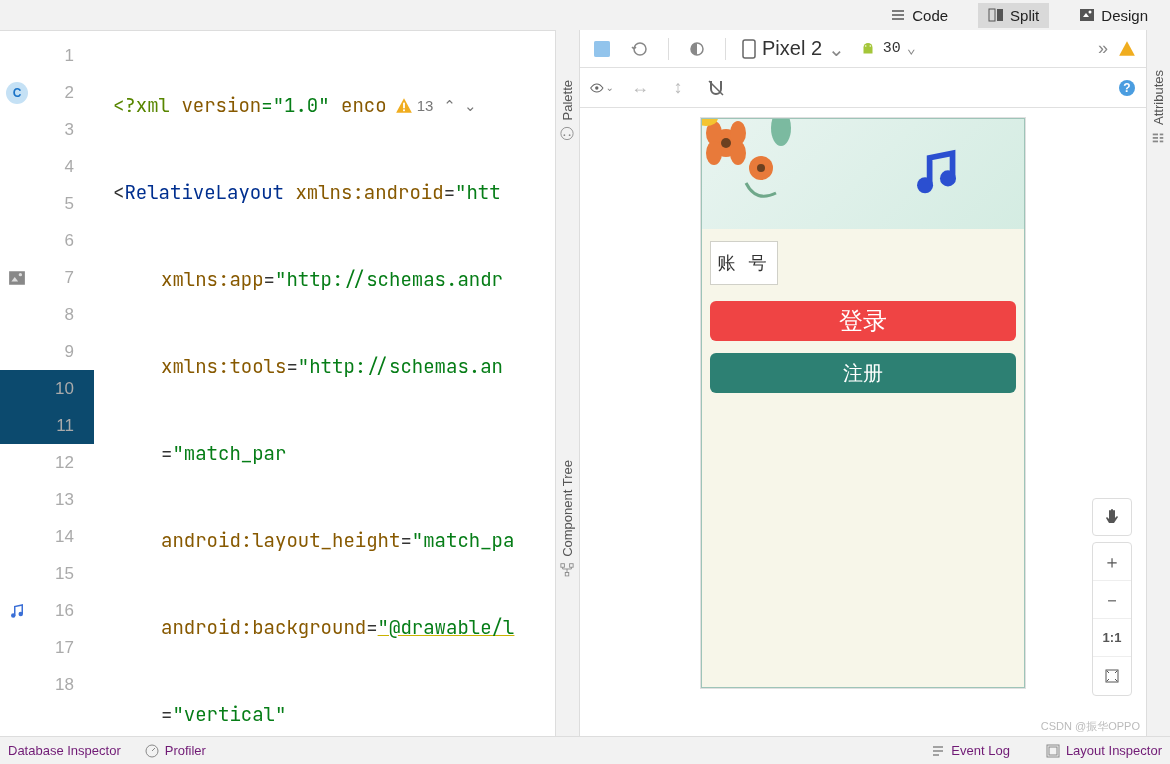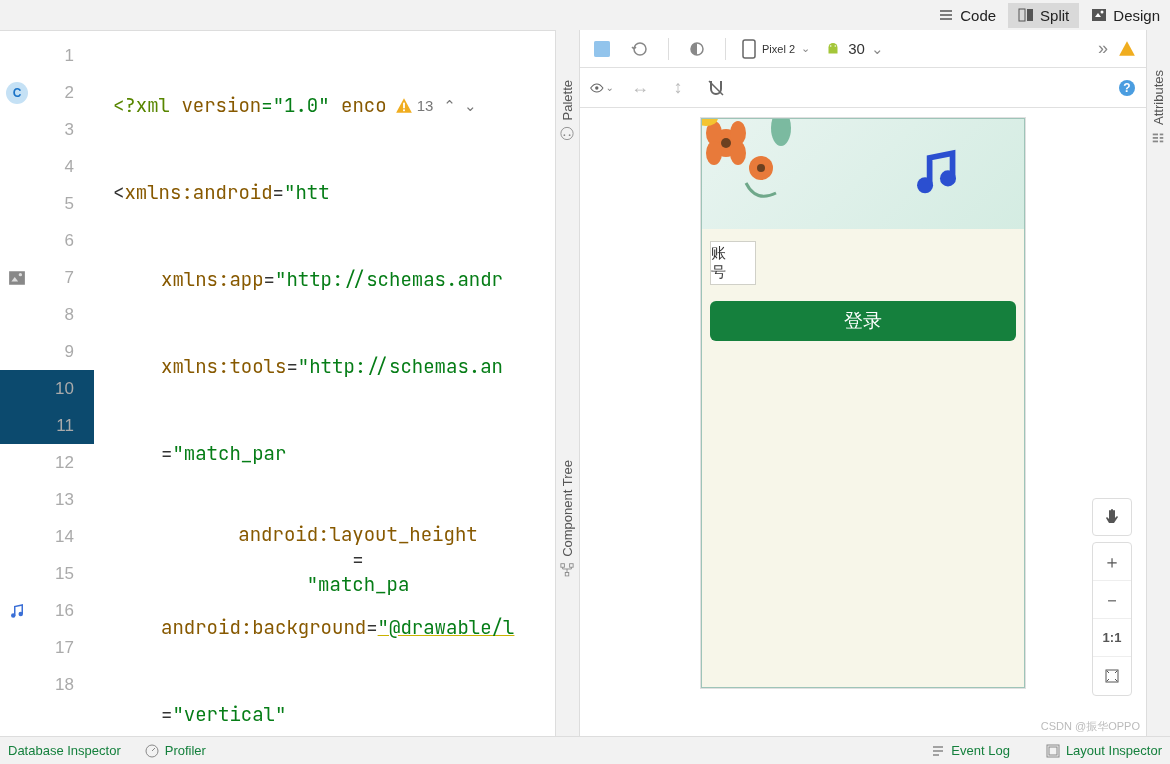--- a/index.html
+++ b/index.html
@@ -1,19 +1,19 @@
 <!DOCTYPE html>
 <html><head>
 <meta charset="utf-8">
 <style>
 * { margin: 0; padding: 0; box-sizing: border-box; }
 body { width: 1170px; height: 764px; font-family: -apple-system, "Segoe UI", sans-serif; background: #f2f2f2; overflow: hidden; position: relative; font-size: 13px; color: #333; }
 
 
-.top-tabs { position: absolute; top: 0; right: 0; height: 30px; display: flex; align-items: center; gap: 2px; padding-right: 0; }
+.top-tabs { position: absolute; top: 0; right: 0; height: 30px; display: flex; align-items: center; gap: 20px; padding-right: 12px; }
 .top-tab { display: flex; align-items: center; gap: 6px; padding: 4px 10px; cursor: pointer; font-size: 15px; color: #222; }
 .top-tab.active { background: #d9d9d9; }
 .tab-icon { width: 16px; height: 16px; display: flex; align-items: center; justify-content: center; }
 
 
 .main { position: absolute; top: 30px; left: 0; right: 0; bottom: 28px; display: flex; background: #fff; }
 
 
 .code-pane { width: 555px; display: flex; background: #fff; border-top: 1px solid #ddd; }
 .gutter { width: 95px; background: #fff; border-right: 1px solid transparent; padding-top: 6px; }
@@ -34,50 +34,50 @@
 
 
 .side-tab { width: 24px; background: #f2f2f2; border-left: 1px solid #ddd; display: flex; flex-direction: column; align-items: center; justify-content: flex-start; padding-top: 50px; gap: 40px; }
 .side-label { writing-mode: vertical-rl; transform: rotate(180deg); font-size: 13px; color: #555; display: flex; align-items: center; gap: 6px; }
 
 
 .preview-pane { flex: 1; display: flex; flex-direction: column; border-left: 1px solid #ddd; background: #fff; }
 .preview-toolbar { height: 38px; border-bottom: 1px solid #e0e0e0; display: flex; align-items: center; padding: 0 10px; gap: 14px; }
 .preview-toolbar .sep { width: 1px; height: 22px; background: #ddd; margin: 0 2px; }
 .tb-btn { width: 24px; height: 24px; display: flex; align-items: center; justify-content: center; cursor: pointer; color: #555; }
-.device-sel { display: flex; align-items: center; gap: 6px; font-size: 11px; color: #333; cursor: pointer; }
-.api-sel { display: flex; align-items: center; gap: 6px; font-size: 15px; cursor: pointer; }
+.device-sel { display: flex; align-items: center; gap: 6px; font-size: 20px; color: #333; cursor: pointer; }
+.api-sel { display: flex; align-items: center; gap: 6px; font-size: 15px; cursor: pointer; font-family: Liberation Mono, monospace; }
 .dots { margin-left: auto; display:flex; align-items:center; gap:10px; }
 
 .preview-toolbar2 { height: 40px; border-bottom: 1px solid #e0e0e0; display: flex; align-items: center; padding: 0 10px; gap: 14px; }
 
 .preview-body { flex: 1; position: relative; display: flex; justify-content: center; padding-top: 10px; background: #fff; }
 
 
 .phone { width: 324px; height: 570px; background: #f7f6e9; border: 1px solid #9ec4b8; box-shadow: 0 0 0 1px #e0e0e0; position: relative; overflow: hidden; }
 .phone-header { height: 110px; background: linear-gradient(135deg, #e8f4f0, #d4ece2); position: relative; }
 .flower { position: absolute; left: -6px; top: -6px; width: 120px; height: 100px; }
 .music-note { position: absolute; right: 60px; top: 25px; }
 .account-row { display: flex; height: 44px; margin: 12px 8px 0 8px; align-items: stretch; gap: 2px; }
-.account-label { width: 46px; background: #fff; border: 1px solid #d0d0c8; display: flex; align-items: center; justify-content: center; font-size: 15px; color: #333; letter-spacing: 4px; }
+.account-label { width: 68px; background: #fff; border: 1px solid #d0d0c8; display: flex; align-items: center; justify-content: center; font-size: 18px; color: #333; letter-spacing: 4px; }
 .account-input { flex: 1; background: #e3f4f7; border: 1px solid #cde6ea; display: flex; align-items: center; justify-content: center; color: #9aa; font-size: 14px; }
-.login-btn { margin: 16px 8px 0 8px; height: 40px; background: #15803d; border-radius: 6px; display: flex; align-items: center; justify-content: center; color: #fff; font-size: 19px; cursor: pointer; }
+.login-btn { margin: 16px 8px 0 8px; height: 40px; background: #ef4444; border-radius: 6px; display: flex; align-items: center; justify-content: center; color: #fff; font-size: 24px; cursor: pointer; }
 .register-btn { margin: 12px 8px 0 8px; height: 40px; background: #2d8073; border-radius: 6px; display: flex; align-items: center; justify-content: center; color: #fff; font-size: 20px; cursor: pointer; }
 
 
 .zoom-ctrl { position: absolute; right: 14px; bottom: 40px; width: 40px; background: #fff; border: 1px solid #ddd; border-radius: 4px; display: flex; flex-direction: column; }
 .zoom-btn { height: 38px; display: flex; align-items: center; justify-content: center; border-bottom: 1px solid #eee; font-size: 18px; color: #555; cursor: pointer; }
 .zoom-btn:last-child { border-bottom: none; }
 .pan-ctrl { position: absolute; right: 14px; bottom: 200px; width: 40px; height: 38px; background: #fff; border: 1px solid #ddd; border-radius: 4px; display: flex; align-items: center; justify-content: center; cursor: pointer; }
 
 
 .attr-side { width: 24px; background: #f2f2f2; border-left: 1px solid #ddd; display: flex; flex-direction: column; align-items: center; padding-top: 40px; }
 
 
-.bottom-bar { position: absolute; bottom: 0; left: 0; right: 0; height: 28px; background: #f2f2f2; border-top: 1px solid #ddd; display: flex; align-items: center; padding: 0 8px; font-size: 13px; color: #15803d; }
+.bottom-bar { position: absolute; bottom: 0; left: 0; right: 0; height: 28px; background: #f2f2f2; border-top: 1px solid #ddd; display: flex; align-items: center; padding: 0 8px; font-size: 13px; color: #701a75; }
 .bottom-item { display: flex; align-items: center; gap: 6px; margin-right: 24px; cursor: pointer; }
 .bottom-right { margin-left: auto; display: flex; align-items: center; gap: 36px; }
 
 .watermark { position: absolute; right: 30px; bottom: 30px; font-size: 11px; color: #bbb; }
 
 </style>
 </head>
 <body>
 
 <div class="top-tabs">
@@ -191,25 +191,25 @@
           <svg class="warn-icon" viewBox="0 0 16 16">
               <polygon points="8,1 15,14 1,14" fill="#f0ad1f"></polygon>
               <rect x="7.2" y="5" width="1.6" height="5" fill="#fff"></rect>
               <rect x="7.2" y="11" width="1.6" height="1.6" fill="#fff"></rect>
             </svg>
           <span>13</span>
           <span style="margin-left:6px;">⌃</span>
           <span style="margin-left:4px;">⌄</span>
         </span>
       </div>
-      <div class="code-line"><span class="tok-punc">&lt;</span><span class="tok-attr">xmlns:android</span><span class="tok-punc">=</span><span class="tok-str">"htt</span></div>
+      <div class="code-line"><span class="tok-punc">&lt;</span><span class="tok-tag">RelativeLayout </span><span class="tok-attr">xmlns:android</span><span class="tok-punc">=</span><span class="tok-str">"htt</span></div>
       <div class="code-line" style="padding-left:66px;"><span class="tok-attr">xmlns:app</span><span class="tok-punc">=</span><span class="tok-str">"http://schemas.andr</span></div>
       <div class="code-line" style="padding-left:66px;"><span class="tok-attr">xmlns:tools</span><span class="tok-punc">=</span><span class="tok-str">"http://schemas.an</span></div>
       <div class="code-line" style="padding-left:66px;"><span class="tok-punc">=</span><span class="tok-str">"match_par</span></div>
-      <div class="code-line" style="padding-left:66px;flex-direction:column;"><span class="tok-attr">android:layout_height</span><span class="tok-punc">=</span><span class="tok-str">"match_pa</span></div>
+      <div class="code-line" style="padding-left:66px;"><span class="tok-attr">android:layout_height</span><span class="tok-punc">=</span><span class="tok-str">"match_pa</span></div>
       <div class="code-line" style="padding-left:66px;"><span class="tok-attr">android:background</span><span class="tok-punc">=</span><span class="tok-str" style="text-decoration:underline;text-decoration-color:#c9b200;">"@drawable/l</span></div>
       <div class="code-line" style="padding-left:66px;"><span class="tok-punc">=</span><span class="tok-str">"vertical"</span></div>
       
       
       
       
       
       
       
       
@@ -326,20 +326,21 @@
           <svg class="music-note" width="55" height="55" viewBox="0 0 24 24">
             <path d="M9 18V6l10-2v11" stroke="#2b4fd0" stroke-width="2.5" fill="none" stroke-linecap="round"></path>
             <circle cx="7" cy="18" r="3.5" fill="#2b4fd0"></circle>
               <circle cx="17" cy="15" r="3.5" fill="#2b4fd0"></circle>
           </svg>
         </div>
         <div class="account-row">
           <div class="account-label">账 号</div>
         </div>
         <div class="login-btn">登录</div>
+        <div class="register-btn">注册</div>
       </div>
 
       <div class="pan-ctrl">
         <svg width="20" height="20" viewBox="0 0 20 20">
             <path d="M7 10V4a1 1 0 0 1 2 0v5V3a1 1 0 0 1 2 0v6V4a1 1 0 0 1 2 0v7l2-2 1 1-4 6H7l-3-5 1-1 2 2z" fill="#555"></path>
           </svg>
       </div>
       <div class="zoom-ctrl">
         <div class="zoom-btn">＋</div>
         <div class="zoom-btn">－</div>

